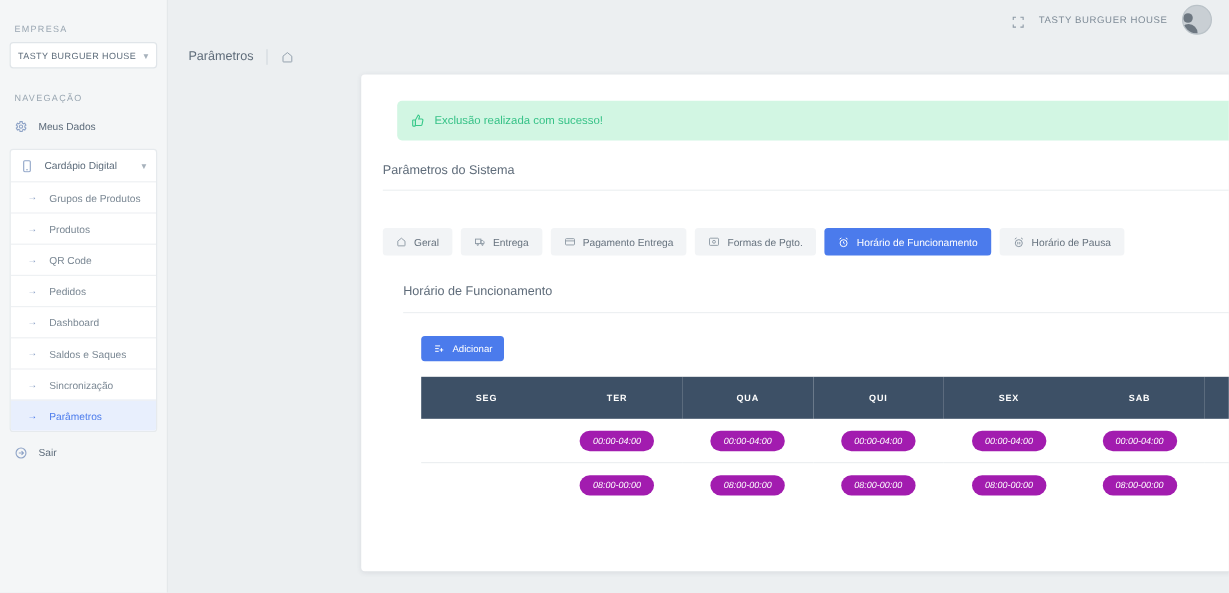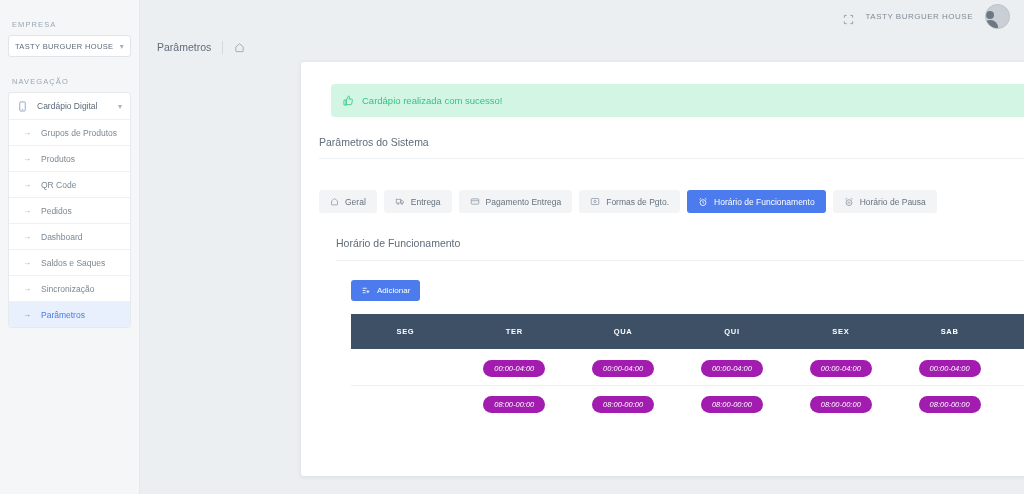--- a/index.html
+++ b/index.html
@@ -192,20 +192,29 @@
 
     <div class="side-label">EMPRESA</div>
 
     <div class="company-select">
       <span>TASTY BURGUER HOUSE</span>
       <span class="caret">▾</span>
     </div>
 
     <div class="side-label">NAVEGAÇÃO</div>
 
+    <div class="nav-item">
+      <span class="nav-icon">
+        <svg width="11" height="11" viewBox="0 0 24 24" fill="none" stroke="currentColor" stroke-width="2">
+          <circle cx="12" cy="12" r="3"></circle>
+          <path d="M19 12a7 7 0 0 0-.1-1.1l2-1.6-2-3.4-2.4 1a7 7 0 0 0-1.9-1.1L14.2 3h-4l-.4 2.8a7 7 0 0 0-1.9 1.1l-2.4-1-2 3.4 2 1.6A7 7 0 0 0 5.4 12c0 .4 0 .7.1 1.1l-2 1.6 2 3.4 2.4-1c.6.5 1.2.8 1.9 1.1l.4 2.8h4l.4-2.8c.7-.3 1.3-.6 1.9-1.1l2.4 1 2-3.4-2-1.6c.1-.4.1-.7.1-1.1z"></path>
+        </svg>
+      </span>
+      <span>Meus Dados</span>
+    </div>
 
     <div class="nav-group">
       <div class="nav-group-head">
         <span class="nav-icon">
           <svg width="9" height="11" viewBox="0 0 16 24" fill="none" stroke="currentColor" stroke-width="2">
             <rect x="2" y="2" width="12" height="20" rx="2"></rect>
               <line x1="6.5" y1="18.5" x2="9.5" y2="18.5"></line>
           </svg>
         </span>
         <span>Cardápio Digital</span>
@@ -239,20 +248,29 @@
       <div class="nav-sub">
         <span class="arrow">→</span>
         <span>Sincronização</span>
       </div>
       <div class="nav-sub active">
         <span class="arrow">→</span>
         <span>Parâmetros</span>
       </div>
     </div>
 
+    <div class="logout">
+      <span class="nav-icon">
+        <svg width="11" height="11" viewBox="0 0 24 24" fill="none" stroke="currentColor" stroke-width="2">
+          <circle cx="12" cy="12" r="9"></circle>
+            <path d="M8 12h8M13 8.5l3.5 3.5L13 15.5"></path>
+        </svg>
+      </span>
+      <span>Sair</span>
+    </div>
   </aside>
 
   <main class="main">
 
     <div class="topbar">
       <span class="expand-icon">
         <svg width="11" height="11" viewBox="0 0 24 24" fill="none" stroke="currentColor" stroke-width="2">
           <path d="M3 8V3h5M21 8V3h-5M3 16v5h5M21 16v5h-5"></path>
         </svg>
       </span>
@@ -275,21 +293,21 @@
 
     <section class="card">
 
       <div class="alert">
         <span class="alert-icon">
           <svg width="11" height="11" viewBox="0 0 24 24" fill="none" stroke="currentColor" stroke-width="2">
             <path d="M7 22V11l5-9 1.5 1a2 2 0 0 1 .8 2.2L13 9h5.5a2 2 0 0 1 2 2.5l-1.6 8A2 2 0 0 1 17 21H7z"></path>
             <rect x="2" y="11" width="5" height="11" rx="1"></rect>
           </svg>
         </span>
-        <span class="alert-text">Cardápio realizada com sucesso!</span>
+        <span class="alert-text">Exclusão realizada com sucesso!</span>
 
       </div>
 
       <div class="sec-title">Parâmetros do Sistema</div>
 
       <nav class="tabs">
         <div class="tab">
           <span class="ticon">
             <svg width="9" height="9" viewBox="0 0 24 24" fill="none" stroke="currentColor" stroke-width="2">
               <path d="M4 10.5L12 4l8 6.5V20a1 1 0 0 1-1 1H5a1 1 0 0 1-1-1z"></path>

